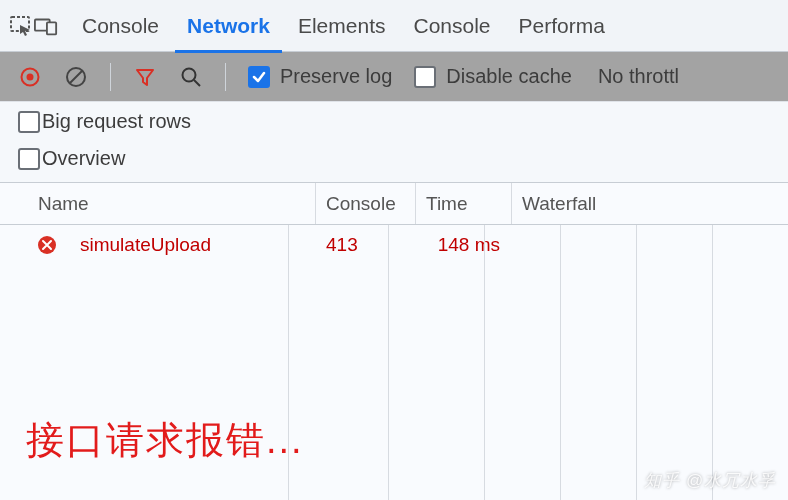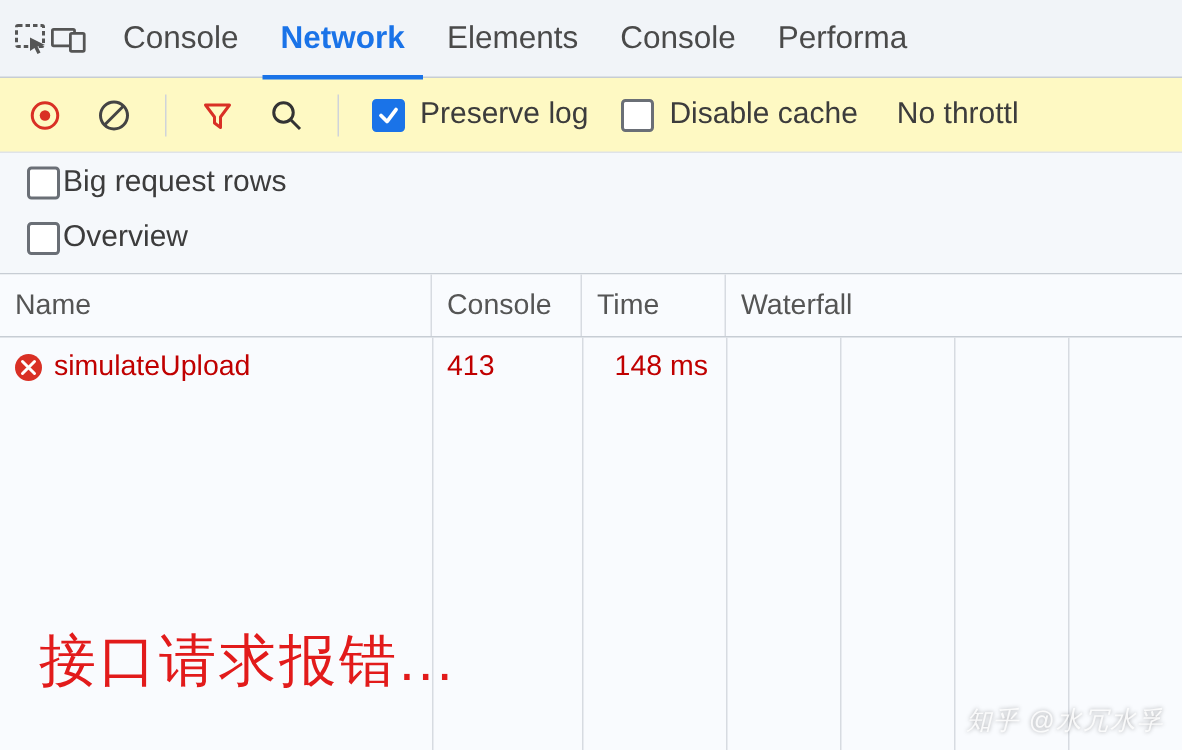--- a/index.html
+++ b/index.html
@@ -33,21 +33,21 @@
     color: #1a73e8; position: relative; font-weight: bold;
   }
   .tab.active::after {
     content: ""; position: absolute; left: 2px; right: 2px; bottom: -1px;
     height: 3px; background: #1a73e8;
   }
 
   
   .toolbar {
     display: flex; align-items: center; height: 50px;
-    border-bottom: 1px solid #dfe3e8; background: #fef9c3;
+    border-bottom: 1px solid #dfe3e8; background: #a3a3a3;
     padding-left: 18px; gap: 22px;
     font-size: 20px; color: #3c3c3c;
   }
   .tool-icon { width: 24px; height: 24px; display: flex; align-items: center; justify-content: center; cursor: pointer; }
   .sep { width: 1px; height: 28px; background: #cfd4da; }
 
   .checkbox {
     width: 22px; height: 22px; border: 2px solid #6a6f76; border-radius: 3px;
     display: inline-flex; align-items: center; justify-content: center;
     background: #fff;
@@ -67,37 +67,38 @@
     display: flex; flex-direction: column; gap: 14px;
     font-size: 20px; color: #3c3c3c;
   }
   .opt-row { display: flex; align-items: center; gap: 2px; }
 
   
   .grid { flex: 1; display: flex; flex-direction: column; background: #f9fbfe; }
   .grid-header, .grid-row {
     display: grid;
     grid-template-columns: 288px 100px 96px 1fr;
+    padding-left: 28px;
   }
   .grid-header {
     height: 42px; border-bottom: 1px solid #c7cdd4;
     color: #555; font-size: 19px;
   }
   .grid-header .cell { display: flex; align-items: center; padding: 0 10px; border-right: 1px solid #d7dbe1; }
   .grid-header .cell:last-child { border-right: none; }
 
   .grid-body { flex: 1; position: relative; }
   .vline { position: absolute; top: 0; bottom: 0; width: 1px; background: #d7dbe1; }
   .wf-vline { position: absolute; top: 0; bottom: 0; width: 1px; background: #d7dbe1; }
 
   .grid-row { height: 40px; font-size: 19px; }
   .grid-row .cell { display: flex; align-items: center; padding: 0 10px; }
   .grid-row.error .cell { color: #c00000; }
   .grid-row .time-cell { justify-content: flex-end; padding-right: 12px; }
-  .name-cell { gap: 8px; }
+  .name-cell { gap: 24px; }
   .err-icon {
     width: 18px; height: 18px; border-radius: 50%; background: #d93025;
     display: flex; align-items: center; justify-content: center; flex-shrink: 0;
   }
 
   
   .annotation {
     position: absolute; left: 26px; bottom: 34px;
     font-size: 38px; color: #e21b1b; font-weight: 500;
     letter-spacing: 2px;

